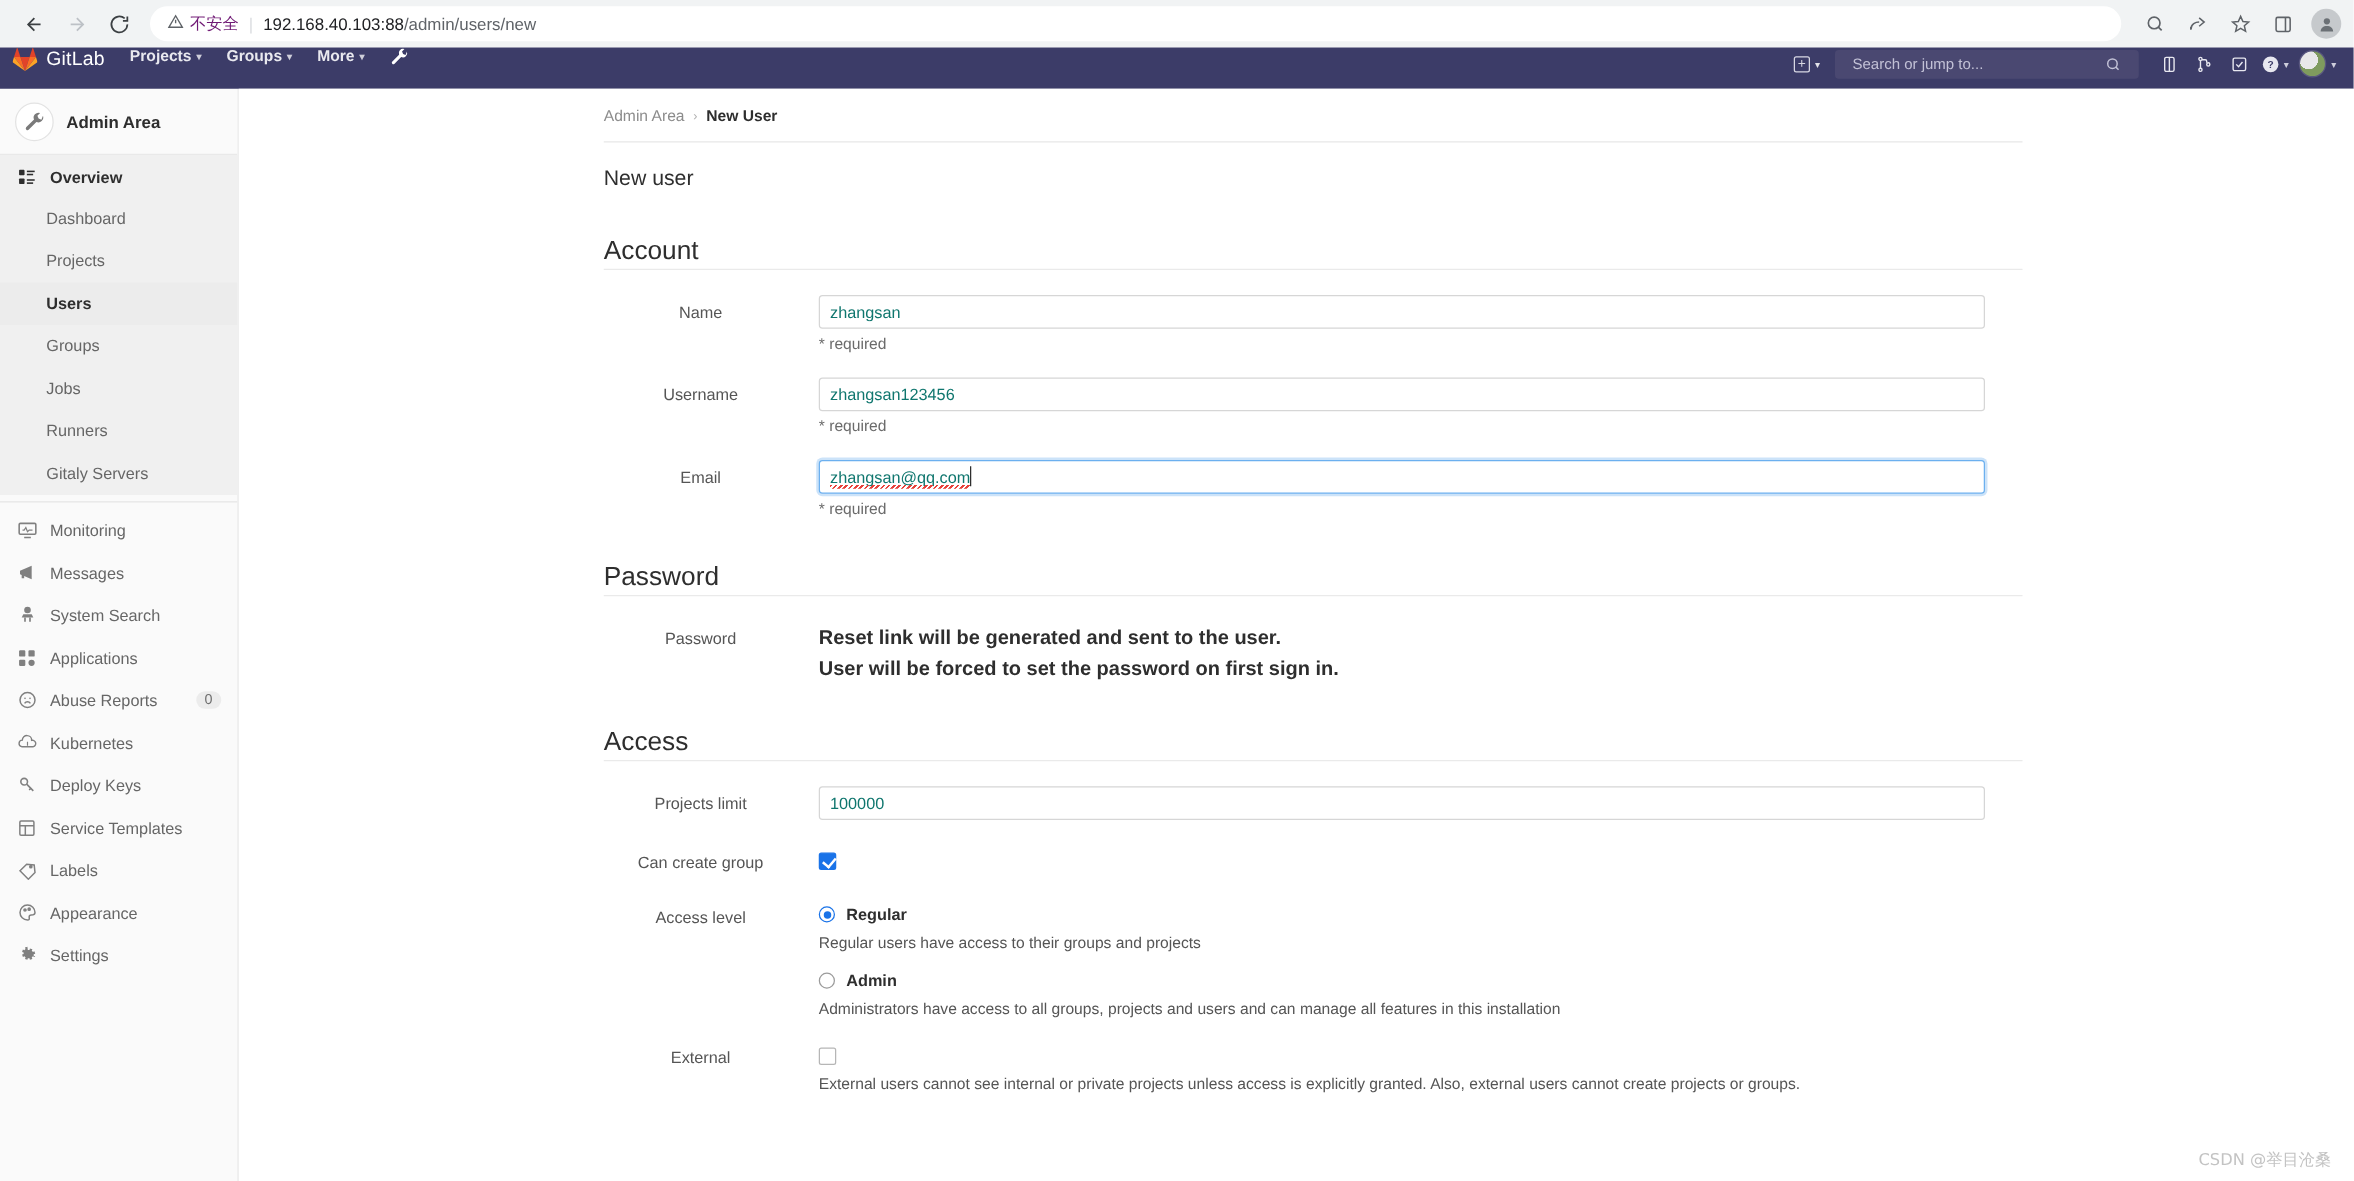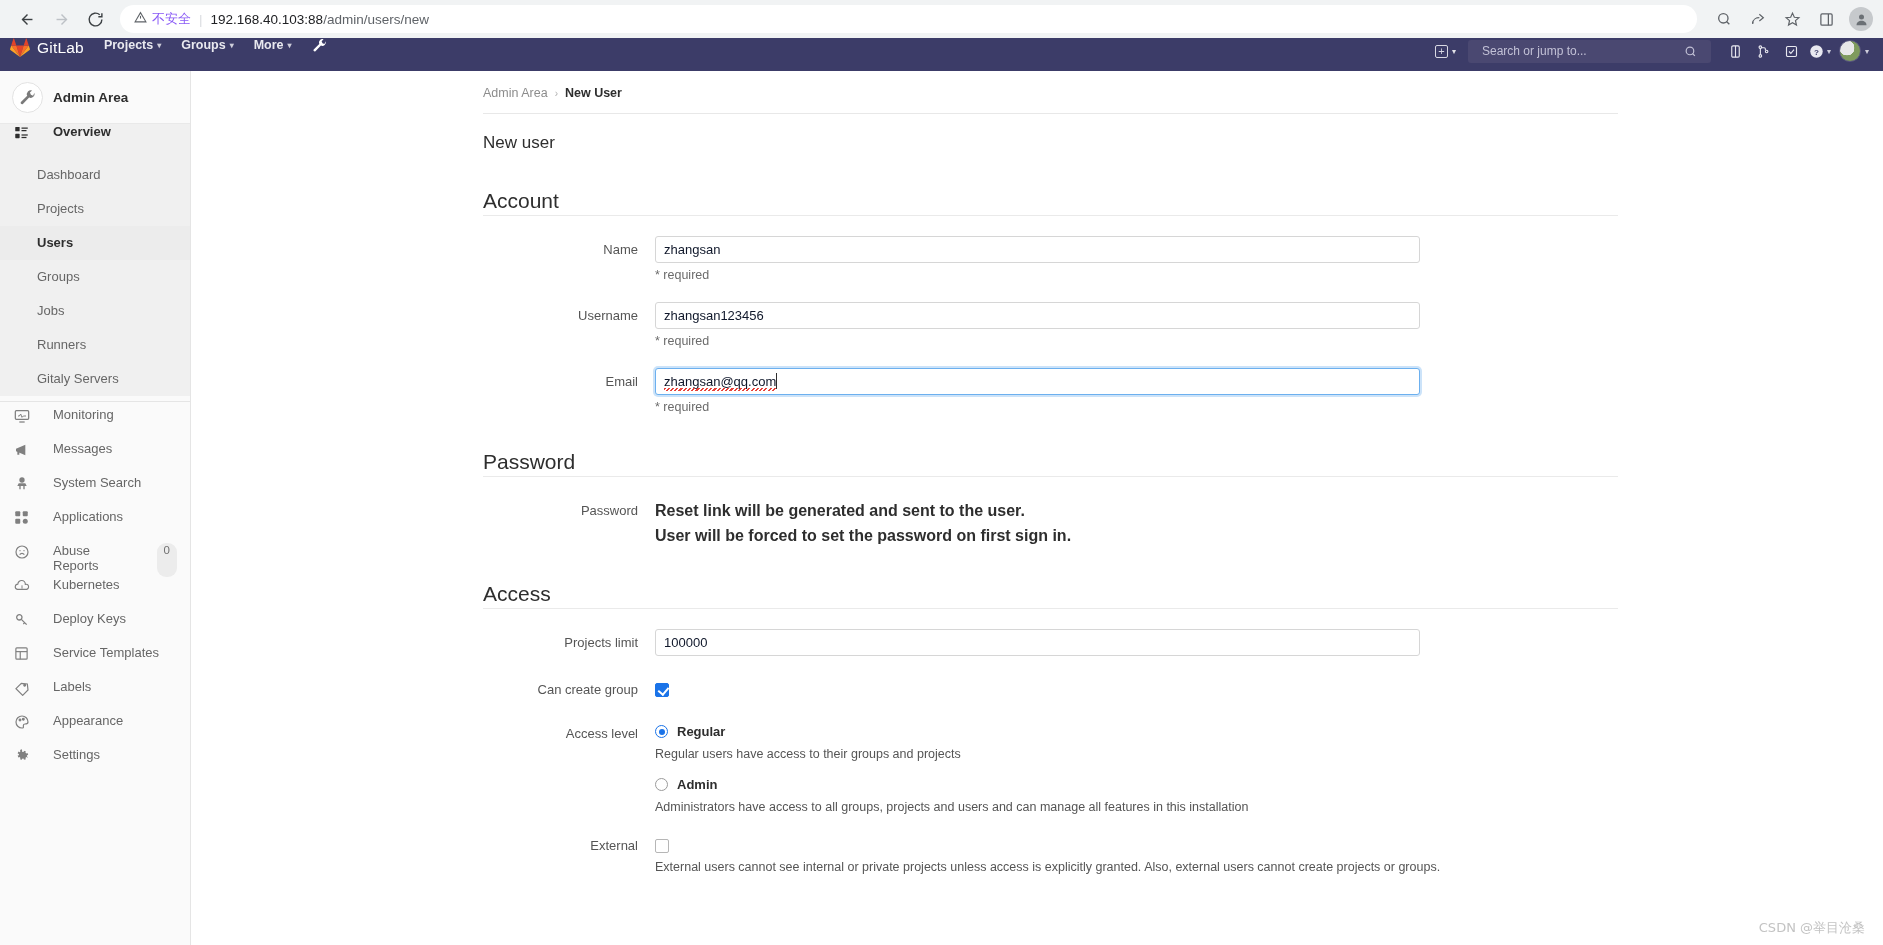--- a/index.html
+++ b/index.html
@@ -23,21 +23,21 @@
     color:#3c4043; font-size:17px; cursor:pointer; border-radius:50%;
   }
   .nav-btn.disabled { color:#bdc1c6; }
   #omnibox {
     flex: 1; height: 28px; background:#fff; border-radius: 14px;
     margin-left: 8px; margin-right: 8px;
     display:flex; align-items:center; padding: 0 14px;
     font-size: 13.5px; color:#202124;
   }
   #omnibox .warn-icon { color:#5f6368; font-size:12px; margin-right:5px; }
-  #omnibox .warn-text { color:#8b5cf6; font-size:13px; }
+  #omnibox .warn-text { color:#701a75; font-size:13px; }
   #omnibox .sep { color:#dadce0; margin: 0 8px; }
   #omnibox .url-host { color:#202124; }
   #omnibox .url-path { color:#5f6368; }
   .chrome-icon {
     width:30px; height:30px; margin-left:4px;
     display:flex; align-items:center; justify-content:center;
     color:#5f6368; cursor:pointer;
   }
   #avatar-chrome {
     width:24px; height:24px; border-radius:50%; background:#c6c9cc;
@@ -97,21 +97,21 @@
     cursor:pointer;
   }
   #sidebar-avatar {
     width:31px;height:31px;border-radius:50%;background:#fff;
     border:1px solid #e3e3e3; display:flex;align-items:center;justify-content:center;
     flex:0 0 31px;
   }
   #sidebar-title { font-weight:700; color:#2e2e2e; font-size:13.5px; margin-left:10px; }
   .sb-section { background:#f0f0f0; }
   .sb-item {
-    display:flex; gap:23px;
+    display:flex; align-items:center; gap:10px;
     height:34px; padding: 0 13px; color:#666; cursor:pointer;
   }
   .sb-item .sb-ico { width:17px;height:17px;flex:0 0 17px;display:flex;align-items:center;justify-content:center;color:#808080; }
   .sb-item.top { color:#2e2e2e; font-weight:700; background:#f0f0f0; }
   .sb-item.top .sb-ico { color:#2e2e2e; }
   .sb-sub {
     display:block; padding: 0 13px 0 37px; height:34px; line-height:34px;
     color:#666; cursor:pointer; font-size:13px; white-space:nowrap;
   }
   .sb-sub.active { color:#2e2e2e; font-weight:700; background:#ececec; }
@@ -134,27 +134,27 @@
   #bc-rule { border-bottom:1px solid #e8e8e8; margin-top: 13px; }
   #page-title { font-size: 17px; color:#2e2e2e; margin-top:19px; font-weight:400; }
 
   .section-title {
     font-size: 21px; color:#2e2e2e; font-weight:400;
     margin-top: 36px; padding-bottom: 2px; border-bottom:1px solid #eaeaea;
   }
 
   .form-row { display:flex; margin-top: 20px; }
   .form-label {
-    width: 172px; flex:0 0 172px; text-align:right; padding-right: 17px;
+    width: 172px; flex:0 0 172px; text-align:center; padding-right: 17px;
     font-size: 13px; color:#555; padding-top: 6px;
   }
   .form-field { flex:1; max-width: 933px; }
   .text-input {
-    width: 765px; height: 27px; border:1px solid #d6d6d6; border-radius:3px;
-    font-family:"Liberation Sans", sans-serif; font-size: 13px; color:#0f172a;
+    width: 933px; height: 27px; border:1px solid #d6d6d6; border-radius:3px;
+    font-family:"Liberation Sans", sans-serif; font-size: 13px; color:#0f766e;
     padding: 0 8px; background:#fff; outline:none;
   }
   .text-input.focused {
     border:1px solid #6cb0ef; box-shadow: 0 0 0 2px rgba(108,176,239,.35);
   }
   .hint { font-size: 12.5px; color:#6b6b6b; margin-top: 5px; }
   .bold-note { font-size: 16px; color:#2e2e2e; font-weight:700; line-height: 1.35; padding-top: 3px;}
 
   .email-wrap { position:relative; width: 933px; }
   .spell-underline {

